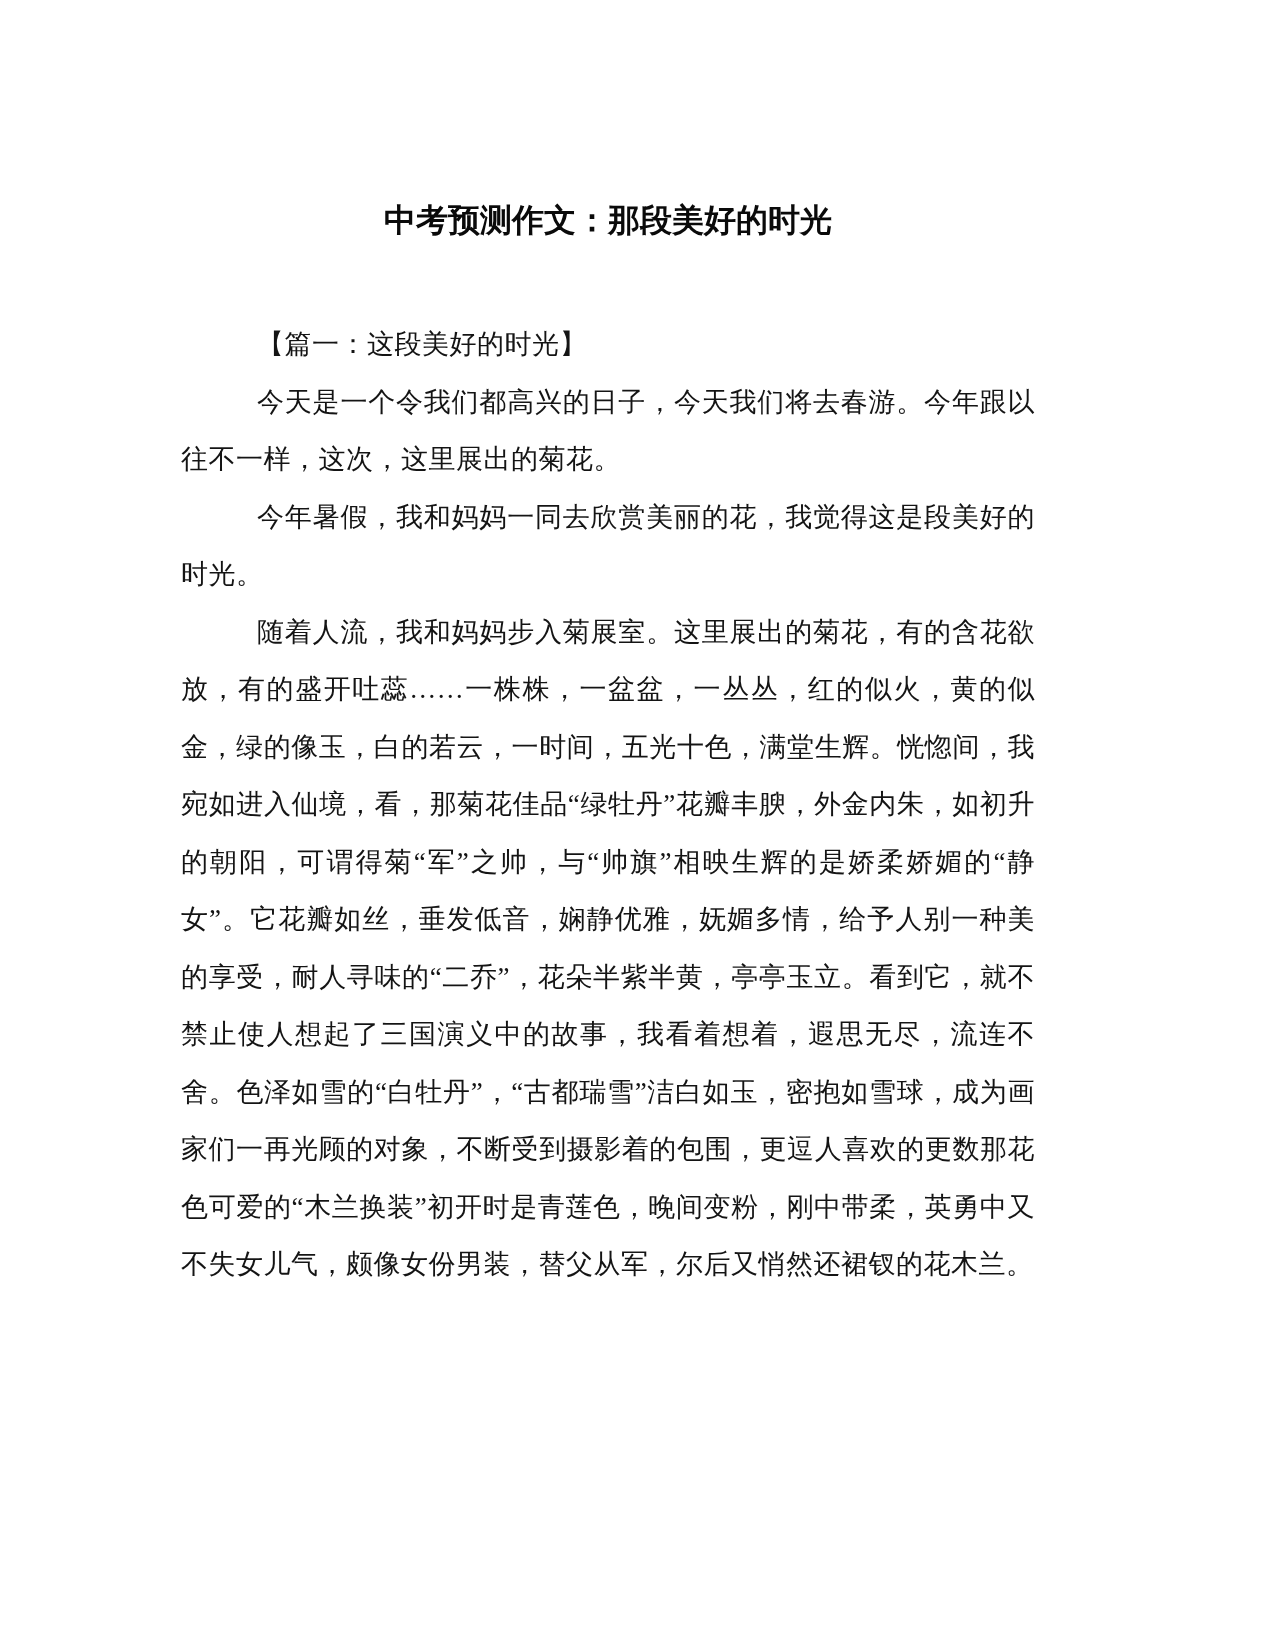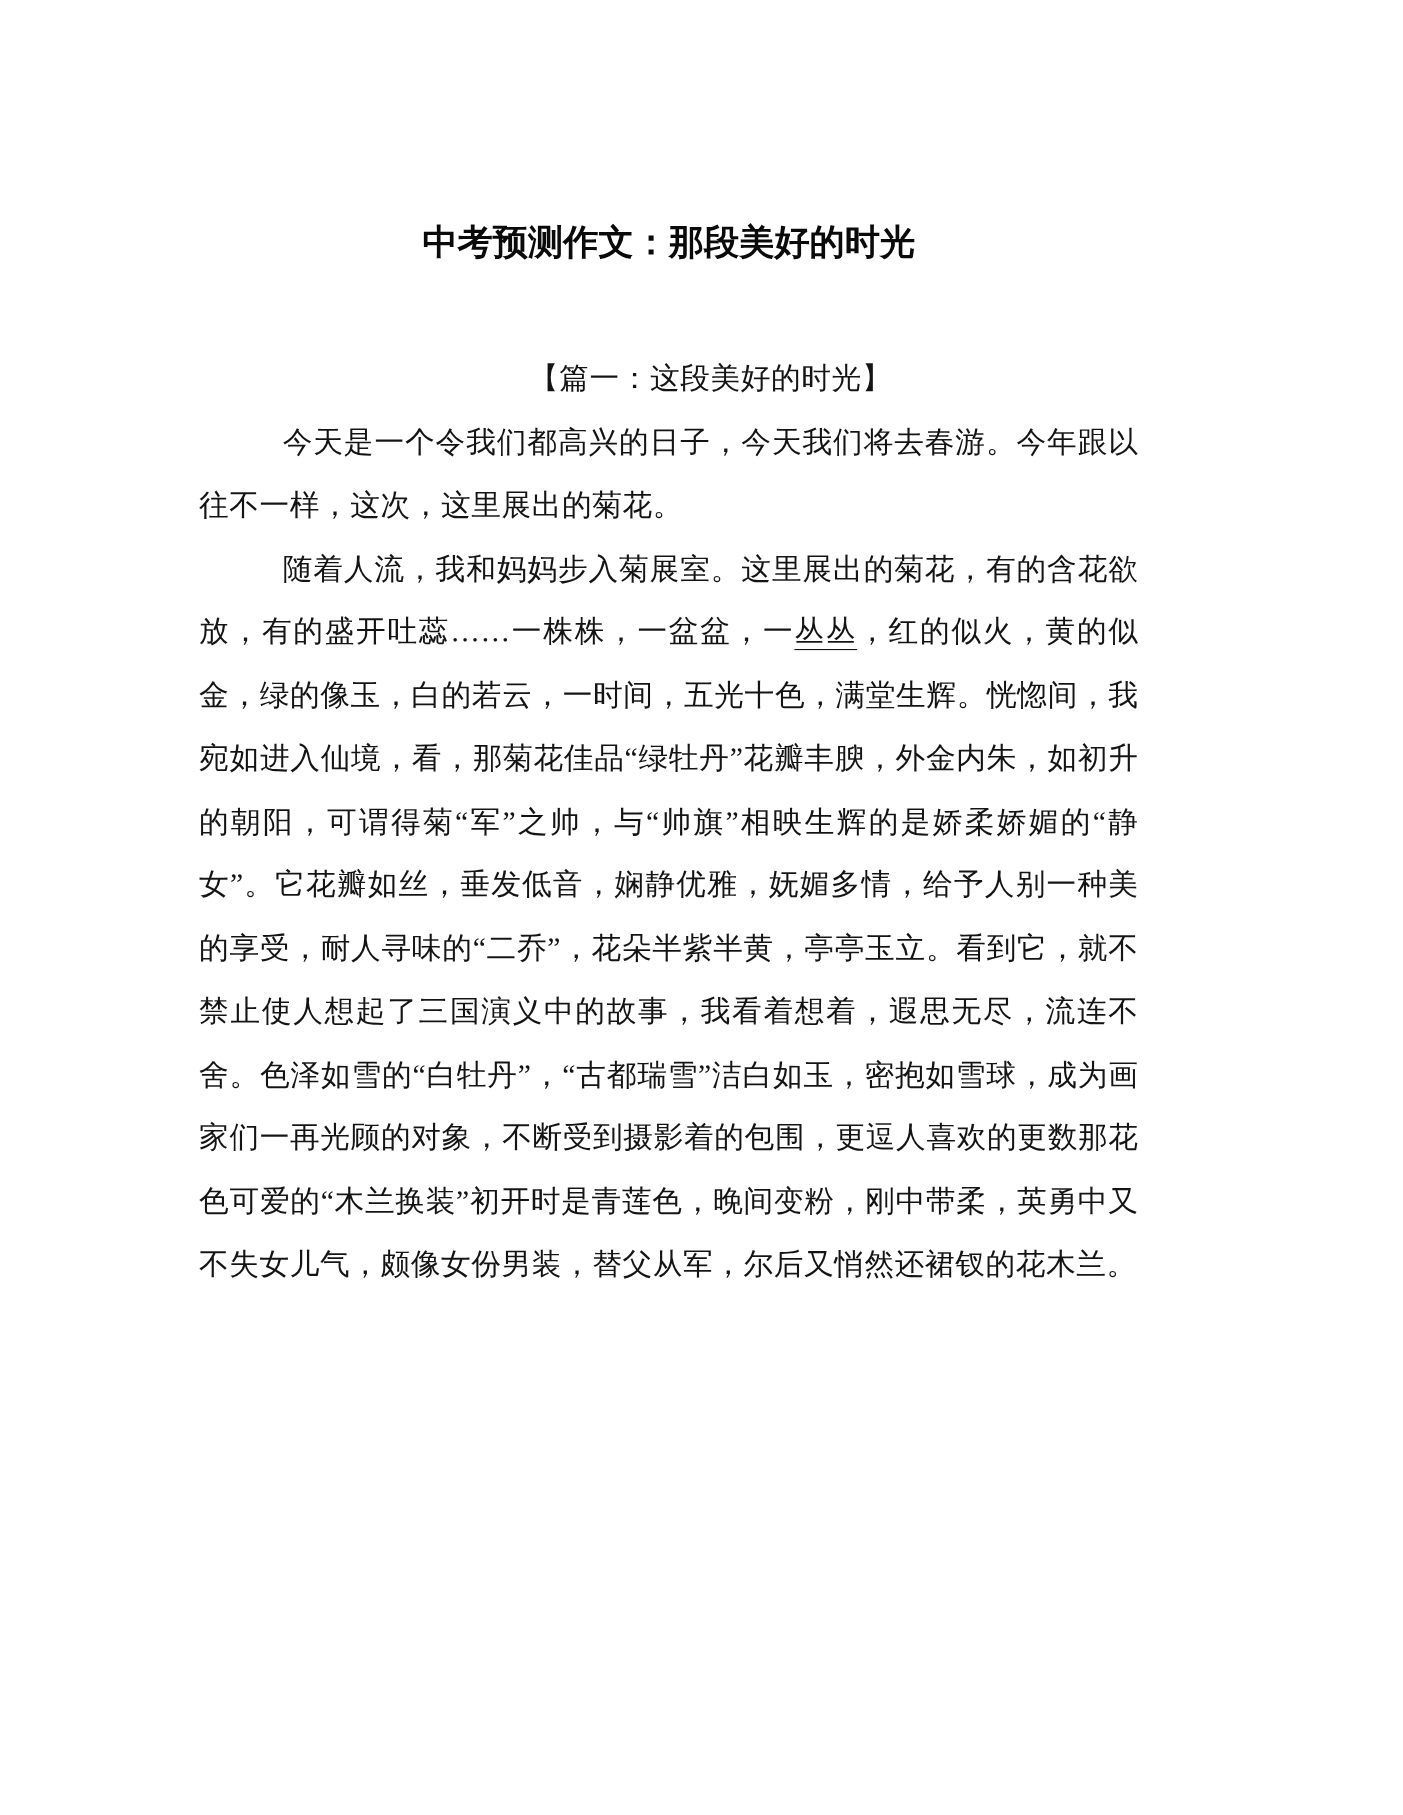--- a/index.html
+++ b/index.html
@@ -32,32 +32,32 @@
     font-size: 27px;
     line-height: 57.5px;
     text-align: justify;
     letter-spacing: 0.5px;
   }
   .para {
     margin: 0;
     text-indent: 76px;
   }
   .para.heading {
-    text-align: center;
+    text-align: left;
   }
   .u {
-    text-decoration: underline;
     text-underline-offset: 7px;
     text-decoration-thickness: 1px;
   }
 </style>
 </head>
 <body>
 
 <div class="page">
   <h1 class="doc-title">中考预测作文：那段美好的时光</h1>
   <div class="essay-body">
     <p class="para heading">【篇一：这段美好的时光】</p>
 
   <p class="para"><span>今天是一个令我们都高兴的日子，今天我们将去春游。今年跟以往不一样，这次，这里展出的菊花。</span></p>
+      <p class="para"><span>今年暑假，我和妈妈一同去欣赏美丽的花，我觉得这是段美好的时光。</span></p>
       <p class="para"><span>随着人流，我和妈妈步入菊展室。这里展出的菊花，有的含花欲放，有的盛开吐蕊……一株株，一盆盆，一</span><span class="u">丛丛</span><span>，红的似火，黄的似金，绿的像玉，白的若云，一时间，五光十色，满堂生辉。恍惚间，我宛如进入仙境，看，那菊花佳品“绿牡丹”花瓣丰腴，外金内朱，如初升的朝阳，可谓得菊“军”之帅，与“帅旗”相映生辉的是娇柔娇媚的“静女”。它花瓣如丝，垂发低音，娴静优雅，妩媚多情，给予人别一种美的享受，耐人寻味的“二乔”，花朵半紫半黄，亭亭玉立。看到它，就不禁止使人想起了三国演义中的故事，我看着想着，遐思无尽，流连不舍。色泽如雪的“白牡丹”，“古都瑞雪”洁白如玉，密抱如雪球，成为画家们一再光顾的对象，不断受到摄影着的包围，更逗人喜欢的更数那花色可爱的“木兰换装”初开时是青莲色，晚间变粉，刚中带柔，英勇中又不失女儿气，颇像女份男装，替父从军，尔后又悄然还裙钗的花木兰。</span></p>
     </div>
 </div>
 
 </body></html>

